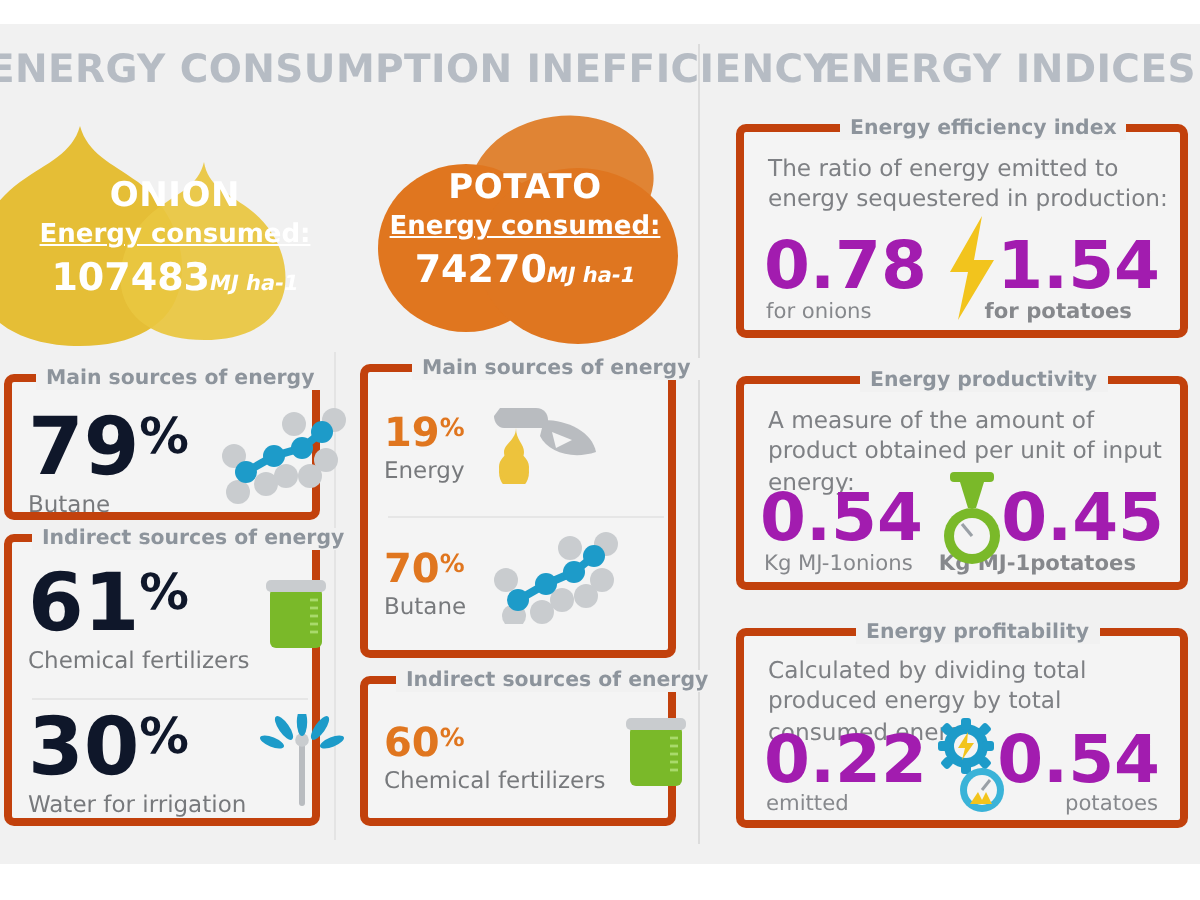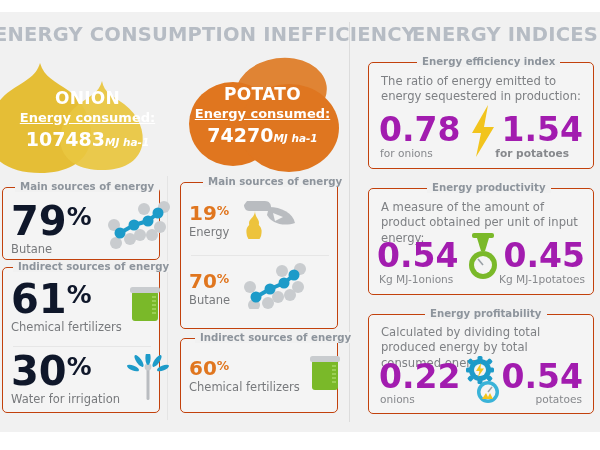--- a/index.html
+++ b/index.html
@@ -62,21 +62,21 @@
   .hero-name { font-size: 17px; letter-spacing: 0.3px; }
   .hero-sub  { font-size: 13px; text-decoration: underline; }
   .hero-val  { font-size: 19px; }
   .hero-unit { font-size: 10.5px; font-weight: bold; font-style: italic; }
   #onion-text { left: 0px; top: 88px; width: 175px; }
   #potato-text { left: 185px; top: 84px; width: 155px; }
   
   .card {
     position: absolute;
     box-sizing: border-box;
-    border: 1px solid #c2410c;
+    border: 4px solid #c2410c;
     border-radius: 5px;
     background: #f4f4f4;
   }
   .card-legend {
     position: absolute;
     top: -7px;
     background: #f1f1f1;
     padding: 0 5px;
     font-size: 10.2px;
     font-weight: bold;
@@ -329,38 +329,38 @@
       </svg>
     </span>
   </div>
 
   <div class="card" style="left:368px; top:188px; width:226px; height:107px;">
     <div class="card-legend" style="left:58px">Energy productivity</div>
     <div class="idx-desc" style="left:12px; top:11px; width:205px;">A measure of the amount of product obtained per unit of input energy:</div>
     <div class="idx-num" style="left:8px; top:47px;">0.54</div>
     <div class="idx-num" style="right:8px; top:47px;">0.45</div>
     <div class="idx-cap" style="left:10px; top:84px;">Kg MJ-1onions</div>
-    <div class="idx-cap" style="right:8px; top:84px;">Kg MJ-1potatoes</div>
+    <div class="idx-cap" style="right:22px; top:84px;font-weight:bold;">Kg MJ-1potatoes</div>
     <span class="icon" style="left:99px; top:44px;">
       <svg width="30" height="50" viewBox="0 0 30 50">
         <rect x="4" y="0" width="22" height="5" rx="2" fill="#7ab929"></rect>
         <path d="M9 5 L21 5 L17 18 L13 18 Z" fill="#7ab929"></path>
         <circle cx="15" cy="32" r="14" fill="#7ab929"></circle>
         <circle cx="15" cy="32" r="9" fill="#f4f4f4"></circle>
         <line x1="15" y1="32" x2="10" y2="26" stroke="#9aa0a6" stroke-width="1.6"></line>
       </svg>
     </span>
   </div>
 
   <div class="card" style="left:368px; top:314px; width:226px; height:100px;">
     <div class="card-legend" style="left:56px">Energy profitability</div>
     <div class="idx-desc" style="left:12px; top:10px; width:205px;">Calculated by dividing total produced energy by total consumed energy:</div>
     <div class="idx-num" style="left:10px; top:42px;">0.22</div>
     <div class="idx-num" style="right:10px; top:42px;">0.54</div>
-    <div class="idx-cap" style="left:11px; top:78px;">onions</div>
+    <div class="idx-cap" style="left:11px; top:78px;">emitted</div>
     <div class="idx-cap" style="right:11px; top:78px;">potatoes</div>
     <span class="icon" style="left:93px; top:40px;">
       <svg width="42" height="50" viewBox="0 0 42 50">
         <g fill="#1d9bc9">
           <circle cx="18" cy="15" r="11"></circle>
           <rect x="15.5" y="1" width="5" height="6" rx="1.5"></rect>
           <rect x="15.5" y="23" width="5" height="6" rx="1.5"></rect>
           <rect x="4" y="12.5" width="6" height="5" rx="1.5"></rect>
           <rect x="26" y="12.5" width="6" height="5" rx="1.5"></rect>
           <rect x="6" y="4" width="5" height="5" rx="1.5" transform="rotate(-45 8.5 6.5)"></rect>

